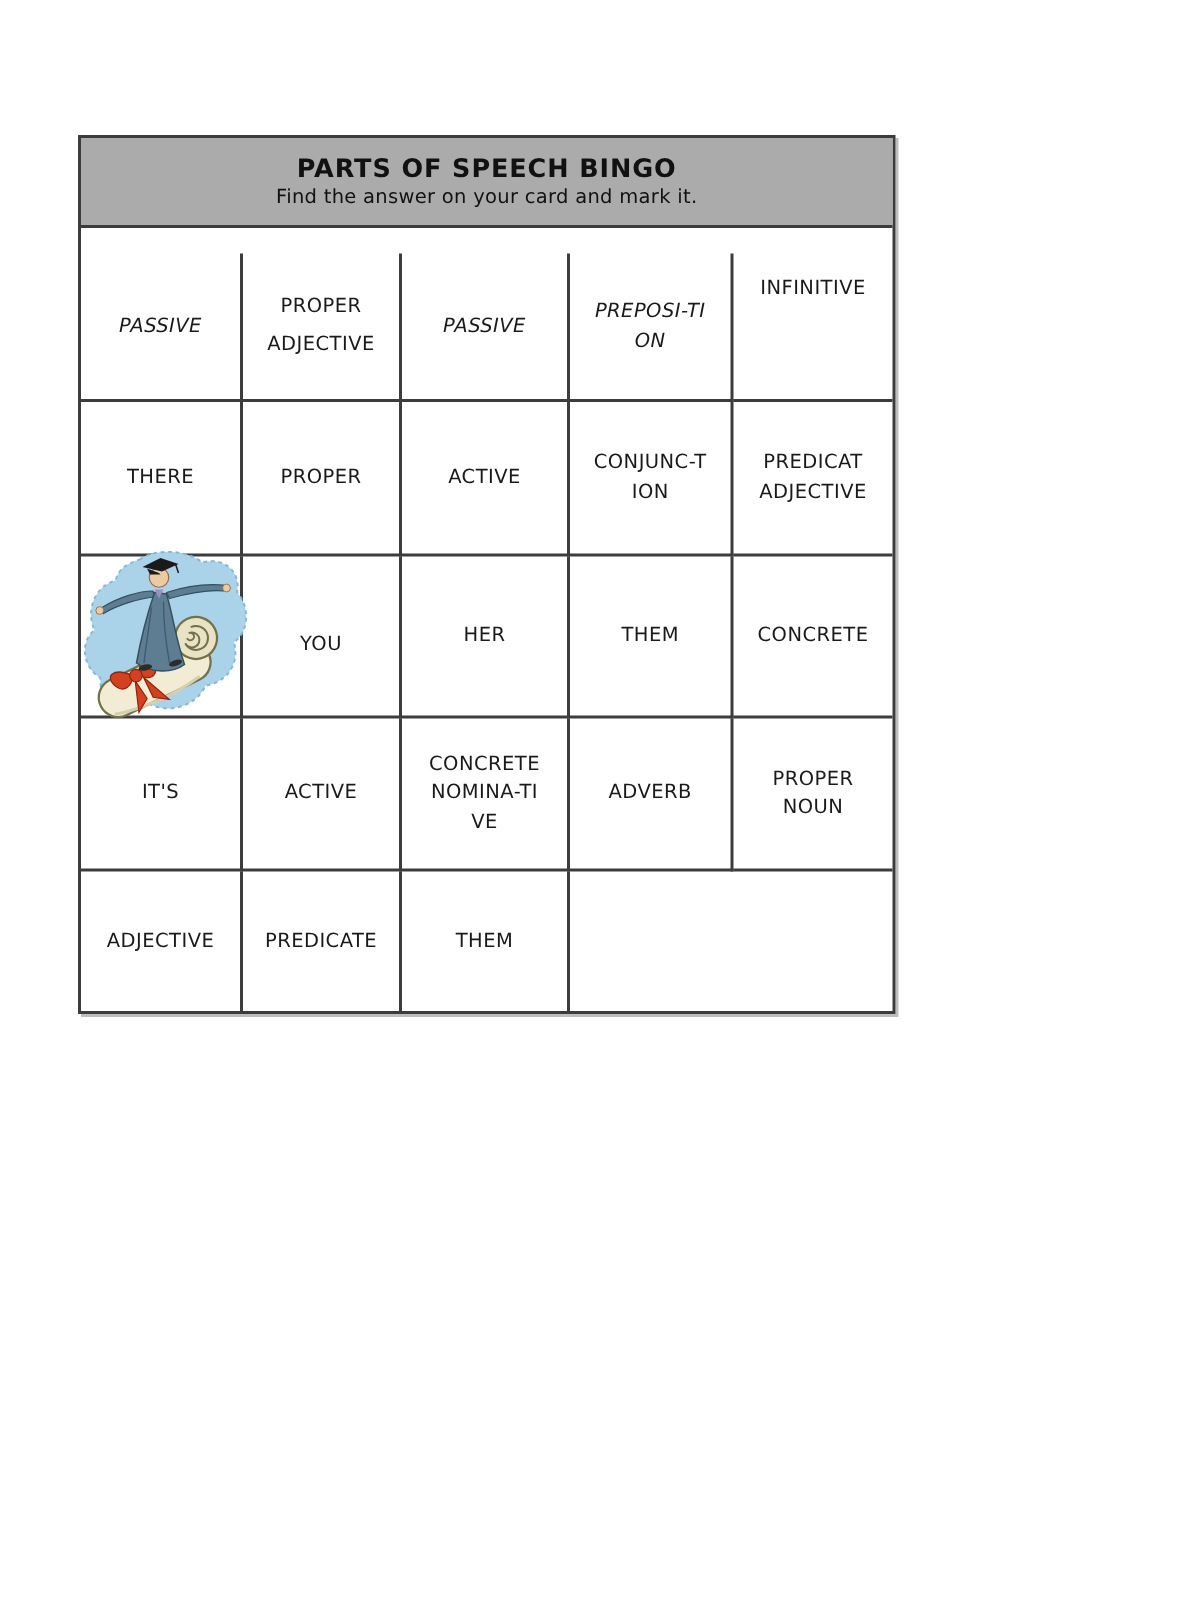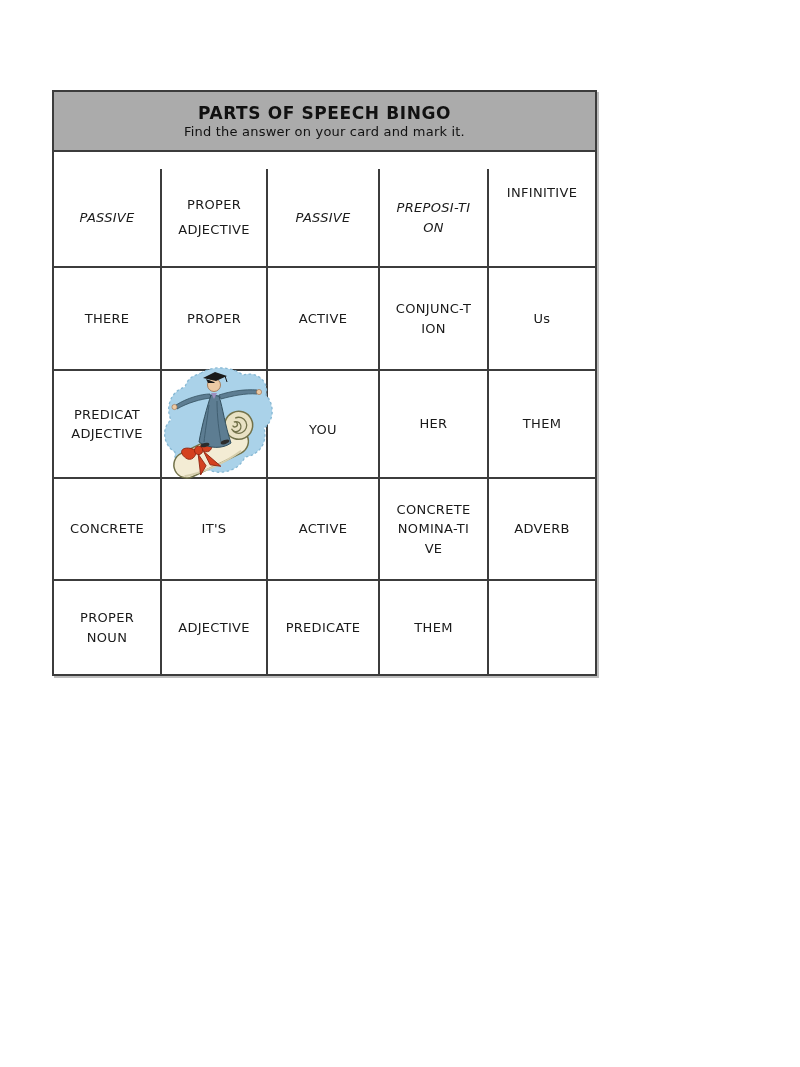--- a/index.html
+++ b/index.html
@@ -74,21 +74,20 @@
     <div class="cell italic">PREPOSI-TI
 ON</div>
     <div class="cell v-high">INFINITIVE</div>
 
     <div class="cell">THERE</div>
     <div class="cell">PROPER</div>
     <div class="cell">ACTIVE</div>
     <div class="cell">CONJUNC-T
 ION</div>
 
-    <div class="cell">Us</div>
     <div class="cell">PREDICAT
 ADJECTIVE</div>
     <div class="cell">
       <svg class="clipart" viewBox="0 0 118 120" aria-hidden="true">
 
         <path d="M42,8 C54,0 74,2 84,10 C98,6 110,16 107,30 C116,40 115,56 105,63
                  C109,78 100,90 86,92 C80,106 60,112 46,103 C30,110 14,100 16,87
                  C4,80 2,63 12,55 C6,42 12,26 26,22 C29,12 35,11 42,8 Z" fill="#aad2e9" stroke="#86b8d4" stroke-width="1.3" stroke-dasharray="2.5 2.5"></path>
 
         <g transform="rotate(-26 58 82)">

